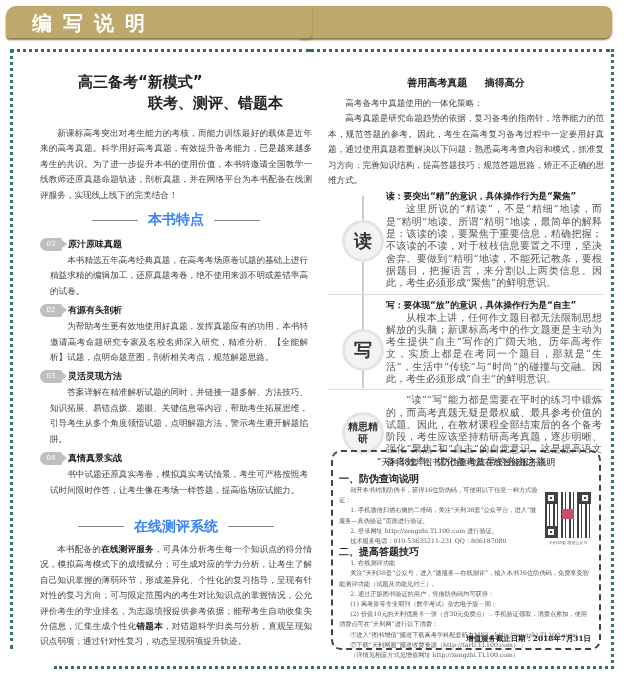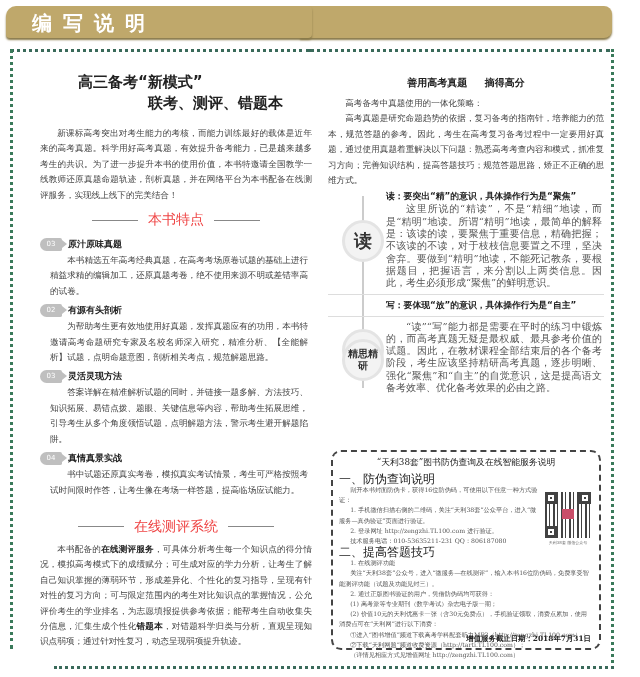--- a/index.html
+++ b/index.html
@@ -37,21 +37,21 @@
   .main-title .l1 { padding-left: 38px; display:block; }
   .main-title .l2 { padding-left: 108px; display:block; }
 
   p.body { font-size: 8.6px; line-height: 15.4px; text-indent: 2em; color: #444; text-align: justify; }
 
   .section-head {
     display: flex; align-items: center; justify-content: center; margin: 8px 0 6px;
   }
   .section-head .rule { width: 46px; border-top: 1px solid #888; }
   .section-head .txt {
-    font-family: "DejaVu Sans", sans-serif; font-weight: normal; font-size: 14px; color: #ef4444; margin: 0 10px;
+    font-family: "DejaVu Sans", sans-serif; font-weight: bold; font-size: 14px; color: #3b82f6; margin: 0 10px;
   }
 
   .feature { margin-top: 2px; }
   .feature-head { display: flex; align-items: center; height: 18px; }
   .badge {
     width: 22px; height: 13px; background: #bfbfbf; border-radius: 7px 2px 2px 7px;
     position: relative; margin-right: 6px; display:flex; align-items:center; justify-content:center;
     font-size: 7px; color: #fff; font-family: "DejaVu Sans", sans-serif;
   }
   .badge::after {
@@ -79,21 +79,21 @@
   .strategy .circle.small { font-size: 10px; line-height: 12px; }
   .strategy .s-title { font-family: "DejaVu Sans", sans-serif; font-weight: bold; font-size: 8.8px; color: #222; line-height: 13px; }
   .strategy p.body { font-size: 10px; line-height: 12.3px; color: #555; }
   .strategy.divider { border-bottom: 1px solid #ddd; padding-bottom: 4px; margin-bottom: 4px; }
 
   .notice {
     position: absolute; left: 331px; top: 450px; width: 270px; height: 200px;
     border: 2px dashed #444; border-radius: 10px; padding: 5px 6px;
   }
   .notice-title { font-family: "DejaVu Serif", serif; font-weight: normal; font-size: 8.8px; text-align:center; color:#222; margin-bottom: 4px;}
-  .notice-h { font-family: "DejaVu Sans", sans-serif; font-weight: normal; font-size: 12px; color: #222; line-height: 12px; }
+  .notice-h { font-family: "DejaVu Sans", sans-serif; font-weight: bold; font-size: 10px; color: #222; line-height: 12px; }
   .notice p { font-size: 6.2px; line-height: 10.2px; color: #555; }
   .notice p.ind { text-indent: 1.8em; }
   .notice p.ind2 { padding-left: 1.8em; }
   .notice .footer { position:absolute; right: 8px; bottom: 4px; font-family: "DejaVu Serif", serif; font-weight: bold; font-size: 7.4px; color: #222; }
 
   .qr {
     position: absolute; left: 545px; top: 492px; width: 46px; height: 46px;
     background:
       repeating-linear-gradient(90deg, #222 0 2px, #fff 2px 4px, #222 4px 5px, #fff 5px 8px),
       #fff;
@@ -177,20 +177,21 @@
 
     <div class="strategy divider">
       <div class="circle" style="top:30px">读</div>
       <div class="s-title">读：要突出“精”的意识，具体操作行为是“聚焦”</div>
       <p class="body">这里所说的“精读”，不是“精细”地读，而是“精明”地读。所谓“精明”地读，最简单的解释是：该读的读，要聚焦于重要信息，精确把握；不该读的不读，对于枝枝信息要置之不理，坚决舍弃。要做到“精明”地读，不能死记教条，要根据题目，把握语言，来分割以上两类信息。因此，考生必须形成“聚焦”的鲜明意识。</p>
     </div>
 
     <div class="strategy divider">
       <div class="circle" style="top:30px">写</div>
       <div class="s-title">写：要体现“放”的意识，具体操作行为是“自主”</div>
+      <p class="body">从根本上讲，任何作文题目都无法限制思想解放的头脑；新课标高考中的作文题更是主动为考生提供“自主”写作的广阔天地。历年高考作文，实质上都是在考同一个题目，那就是“生活”，生活中“传统”与“时尚”的碰撞与交融。因此，考生必须形成“自主”的鲜明意识。</p>
     </div>
 
     <div class="strategy">
       <div class="circle small" style="top:18px">精思精研</div>
       <p class="body">“读”“写”能力都是需要在平时的练习中锻炼的，而高考真题无疑是最权威、最具参考价值的试题。因此，在教材课程全部结束后的各个备考阶段，考生应该坚持精研高考真题，逐步明晰、强化“聚焦”和“自主”的自觉意识，这是提高语文备考效率、优化备考效果的必由之路。</p>
     </div>
   </div>
 </div>
 
 <div class="notice">

